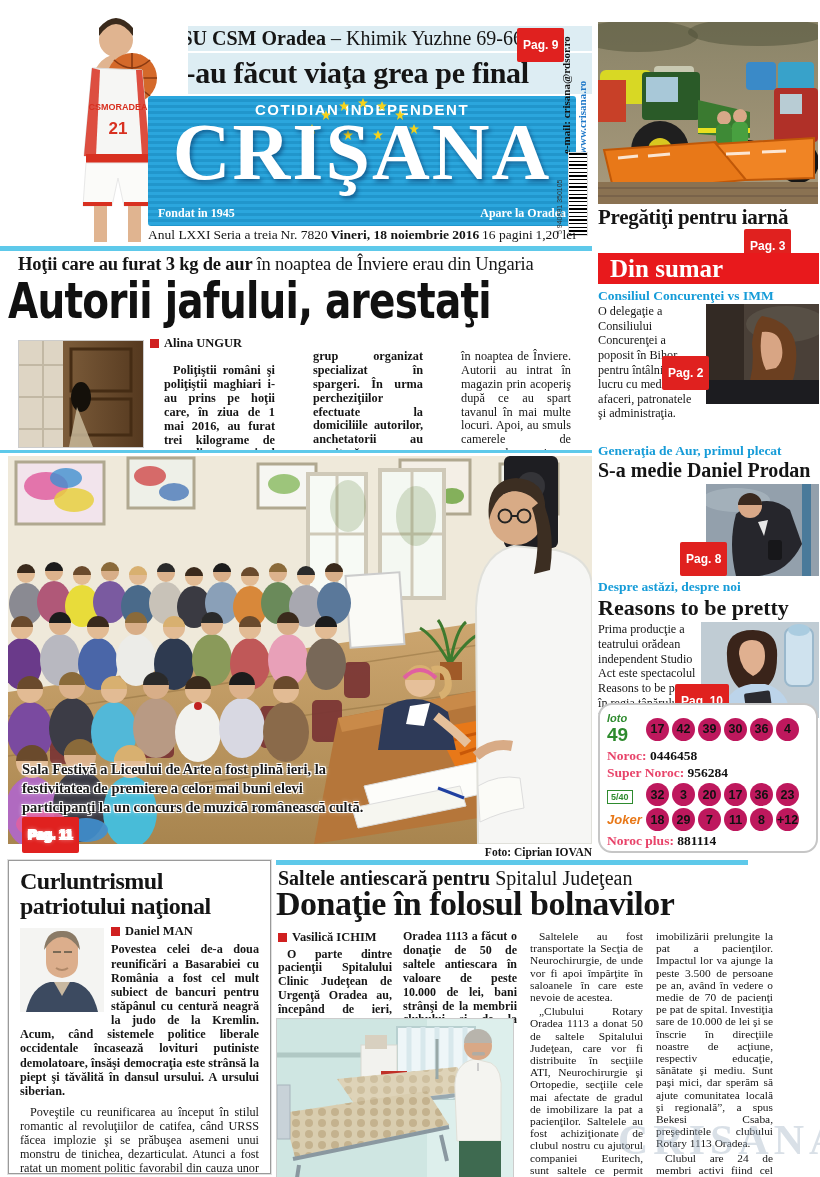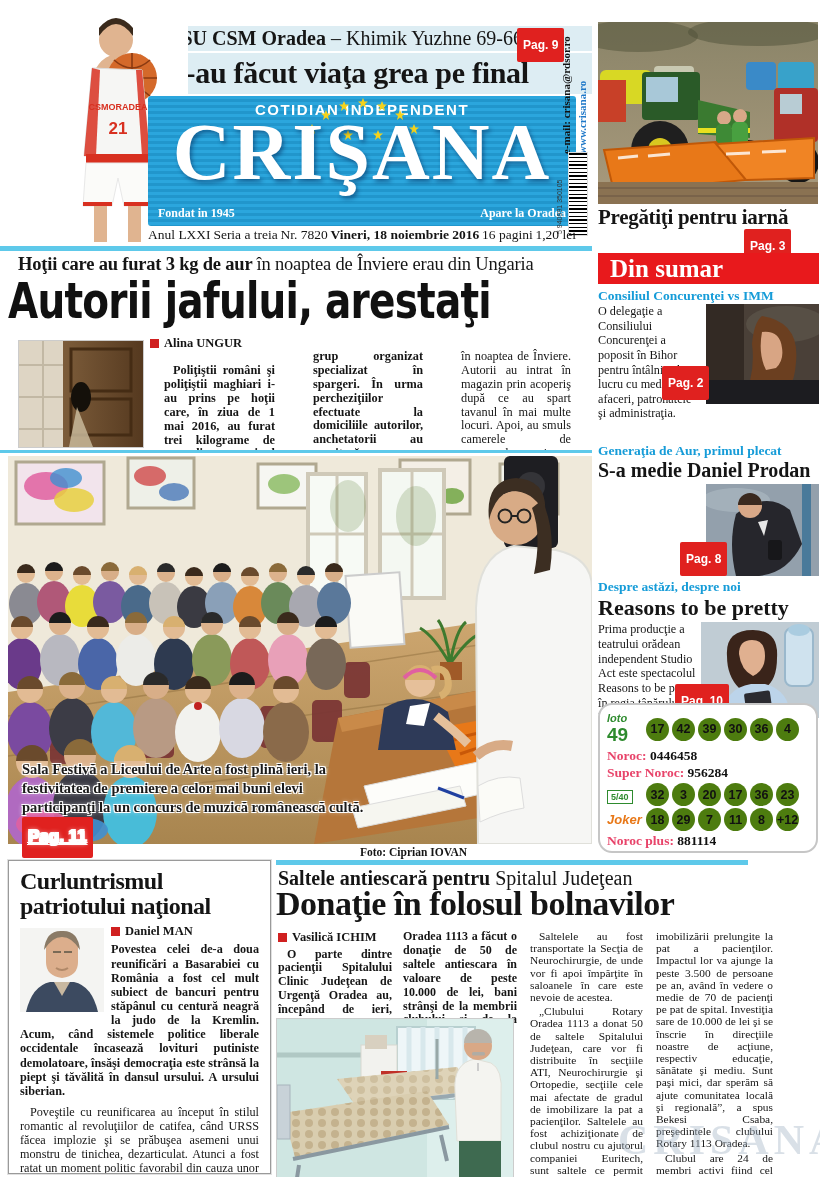--- a/index.html
+++ b/index.html
@@ -38,36 +38,36 @@
                  font:bold 50px "DejaVu Sans",sans-serif;letter-spacing:-1px;
                  transform:scaleX(.78);transform-origin:left top;}
   .mcol{position:absolute;top:336px;height:114px;overflow:hidden;font-size:12.3px;line-height:1.13;text-align:justify;}
   .mcol p{margin:14px;}
   .byline{display:flex;gap:5px;font-weight:bold;font-size:12.5px;margin-bottom:3px;align-items:flex-start;}
   .bullet{width:9px;height:9px;background:#d02020;margin-top:3px;flex:0 0 auto;}
   .photo-frame{position:absolute;overflow:hidden;}
   
   .photo-caption{position:absolute;left:22px;top:760px;width:352px;font-weight:bold;font-size:14.5px;line-height:1.32;color:#1a1a1a;
      text-shadow:-1px -1px 0 #fff,1px -1px 0 #fff,-1px 1px 0 #fff,1px 1px 0 #fff,0 0 5px #fff;}
-  .photo-credit{position:absolute;left:360px;top:846px;width:232px;text-align:left;font-weight:bold;font-size:11.5px;}
+  .photo-credit{position:absolute;left:360px;top:846px;width:232px;text-align:right;font-weight:bold;font-size:11.5px;}
   
   .sumar-head{position:absolute;left:598px;top:253px;width:221px;height:31px;background:#e8191c;color:#fff;
               font:bold 25px "Liberation Serif",serif;line-height:31px;padding-left:12px;box-sizing:border-box;}
   .s-item{position:absolute;left:598px;width:221px;}
   .s-kicker{color:#169cd8;font-weight:bold;font-size:13.5px;}
   .s-headline{font-weight:bold;line-height:1.06;margin:1px 0 3px;}
   .s-row{position:relative;}
   .s-body{width:103px;font-size:12.2px;line-height:1.2;}
   .s-img{position:absolute;right:0;top:0;overflow:hidden;}
   .s-page{position:absolute;}
   
   .lotto{position:absolute;left:598px;top:703px;width:220px;height:150px;border:2px solid #c6c6c6;border-radius:14px;
          background:#fff;padding:5px 7px;box-sizing:border-box;}
   .lrow{display:flex;align-items:center;gap:3px;margin:2px 0;}
-  .ball{width:23px;height:23px;border-radius:50%;background:#4d7c0f;display:flex;align-items:center;justify-content:center;
+  .ball{width:23px;height:23px;border-radius:50%;background:#be185d;display:flex;align-items:center;justify-content:center;
         font:bold 12.5px "Liberation Sans",sans-serif;color:#111;flex:0 0 auto;}
   .logo649{width:36px;flex:0 0 auto;color:#2e8b2e;line-height:.8;}
   .logo649 .lt{font:bold italic 11px "Liberation Sans",sans-serif;display:block;}
   .logo649 .ln{font:bold 19px "Liberation Sans",sans-serif;display:block;}
   .logo540{width:36px;flex:0 0 auto;}
   .logo540 span{display:inline-block;border:1.5px solid #2e8b2e;color:#2e8b2e;font:bold 9px "Liberation Sans",sans-serif;padding:1px 3px;}
   .logojoker{width:36px;flex:0 0 auto;color:#e87818;font:bold italic 13px "Liberation Sans",sans-serif;}
   .noroc{font-weight:bold;font-size:13.5px;color:#e8446a;margin:1px 0;}
   .noroc b{color:#111;}
   
@@ -495,41 +495,41 @@
       <path d="M534 44 q14 30 8 70 l-16 4 q8 -40 -2 -66 Z" fill="#3c2e22"></path>
       <circle cx="497" cy="60" r="6.5" fill="none" stroke="#222" stroke-width="2"></circle>
       <circle cx="516" cy="60" r="6.5" fill="none" stroke="#222" stroke-width="2"></circle>
       <path d="M503 60 h7" stroke="#222" stroke-width="2"></path>
       <path d="M470 330 Q490 318 512 322 L516 352 Q492 356 472 366 Z" fill="#fbfbf7" stroke="#ddd"></path>
       <path d="M468 300 Q484 286 504 290" stroke="#d8ab86" stroke-width="10" fill="none"></path>
     </svg>
   </div>
   <div class="photo-caption">
     <span>Sala Festivă a Liceului de Arte a fost plină ieri, la festivitatea de premiere a celor mai buni elevi participanţi la un concurs de muzică românească cultă. </span>
-    <span class="pag" style="font-size:17px;text-decoration:underline;">Pag. 11</span>
+    <span class="pag" style="font-size:13px;">Pag. 11</span>
   </div>
   <div class="photo-credit">Foto: Ciprian IOVAN</div>
 
   <div class="sumar-head">Din sumar</div>
 
   <div class="s-item" style="top:288px;height:152px;">
     <div class="s-kicker">Consiliul Concurenţei vs IMM</div>
     <div class="s-row" style="height:106px;">
       <div class="s-body">O delegaţie a Consiliului Concurenţei a poposit în Bihor pentru întâlniri de lucru cu mediul de afaceri, patronatele şi administraţia.</div>
       <div class="s-img" style="width:113px;height:100px;">
         <svg width="113" height="100" viewBox="0 0 113 100">
           <rect width="113" height="100" fill="#4a4038"></rect>
           <rect width="38" height="100" fill="#332a24"></rect>
           <ellipse cx="80" cy="20" rx="40" ry="18" fill="#5a5248" opacity=".8"></ellipse>
           <path d="M56 12 Q94 18 90 58 Q88 90 68 98 L36 98 Q50 70 46 40 Q48 18 56 12 Z" fill="#6b3f20"></path>
           <path d="M56 28 Q74 26 76 44 Q78 56 70 64 L60 66 Q52 50 56 28 Z" fill="#d8a584"></path>
           <rect x="0" y="76" width="113" height="24" fill="#1c1c20"></rect>
         </svg>
       </div>
-      <span class="pag s-page" style="left:64px;bottom:10px;text-align:center;">Pag. 2</span>
+      <span class="pag s-page" style="left:64px;bottom:20px;text-align:center;">Pag. 2</span>
     </div>
   </div>
 
   <div class="s-item" style="top:443px;height:132px;">
     <div class="s-kicker">Generaţia de Aur, primul plecat</div>
     <div class="s-headline" style="font-size:20px;">S-a medie Daniel Prodan</div>
     <div class="s-row" style="height:100px;">
       <div class="s-img" style="width:113px;height:92px;">
         <svg width="113" height="92" viewBox="0 0 113 92">
           <rect width="113" height="92" fill="#93a0ac"></rect>

